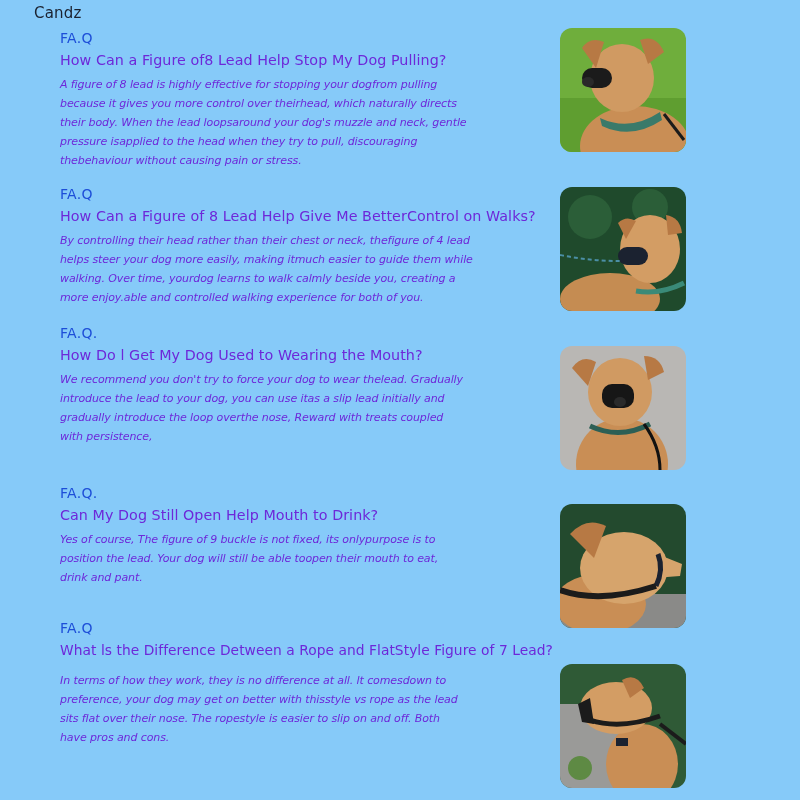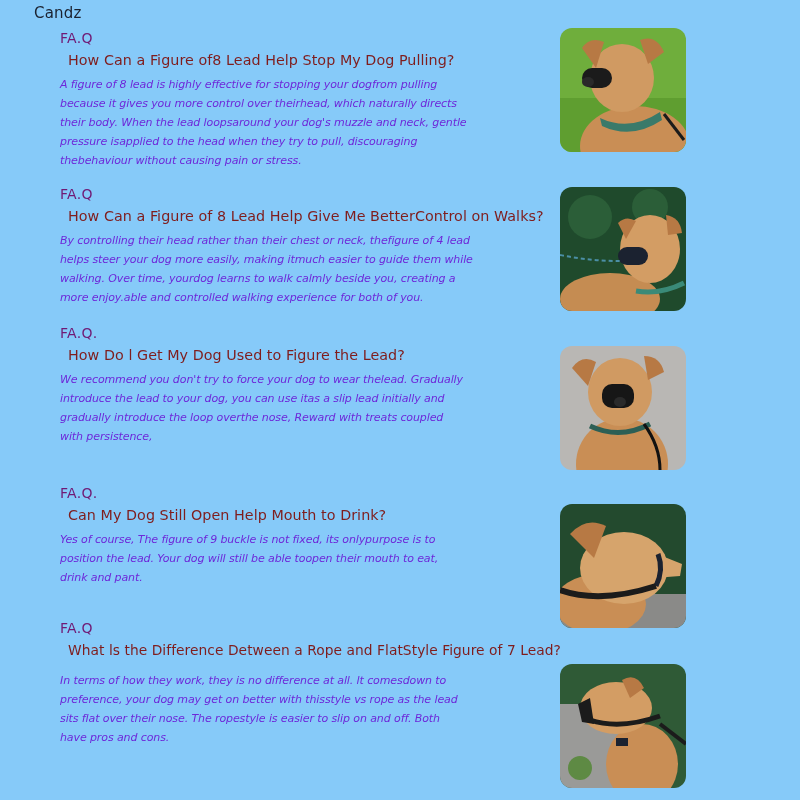--- a/index.html
+++ b/index.html
@@ -23,33 +23,32 @@
     font-family: "DejaVu Sans", sans-serif;
     letter-spacing: 0.2px;
     margin-left: 32px;
   }
   .faq-block {
     position: absolute;
     left: 60px;
     width: 500px;
   }
   .faq-tag {
-    color: #701a75;
+    color: #1d4ed8;
     font-size: 14px;
     line-height: 18px;
     letter-spacing: 0.3px;
   }
   .faq-question {
-    color: #7f1d1d;
+    color: #6d28d9;
     font-size: 14.3px;
     line-height: 18px;
     margin-top: 4px;
     white-space: nowrap;
     letter-spacing: 0.05px;
-    margin-left: 8px;
   }
   .faq-answer {
     color: #6d28d9;
     font-size: 11px;
     line-height: 19px;
     margin-top: 6px;
     white-space: pre-line;
     letter-spacing: -0.1px;
     font-style: italic;
   }
@@ -114,21 +113,21 @@
     <path d="M58 36 Q66 28 76 34 L66 52 Z" fill="#b77944"></path>
     <path d="M106 28 Q120 30 122 46 L108 48 Z" fill="#b77944"></path>
     <rect x="58" y="60" width="30" height="18" rx="9" fill="#1b2230"></rect>
     <path d="M0 68 Q30 74 60 74" stroke="#4b8fa6" stroke-width="2" stroke-dasharray="4 3" fill="none"></path>
     <path d="M76 104 Q100 108 124 96" stroke="#3a8a78" stroke-width="5" fill="none"></path>
   </svg>
 </div>
 
 <div class="faq-block" style="top:324px;">
   <div class="faq-tag">FA.Q.</div>
-  <div class="faq-question">How Do l Get My Dog Used to Figure the Lead?</div>
+  <div class="faq-question">How Do l Get My Dog Used to Wearing the Mouth?</div>
   <div class="faq-answer">We recommend you don't try to force your dog to wear thelead. Gradually
  introduce the lead to your dog, you can use itas a slip lead initially and
 gradually introduce the loop overthe nose, Reward with treats coupled
 with persistence,</div>
 </div>
 <div class="faq-photo" style="top:346px;">
   <svg viewBox="0 0 126 124">
     <rect width="126" height="124" fill="#b9b7b4"></rect>
     <ellipse cx="62" cy="118" rx="46" ry="46" fill="#c98e55"></ellipse>
     <ellipse cx="60" cy="46" rx="32" ry="34" fill="#d09a62"></ellipse>

